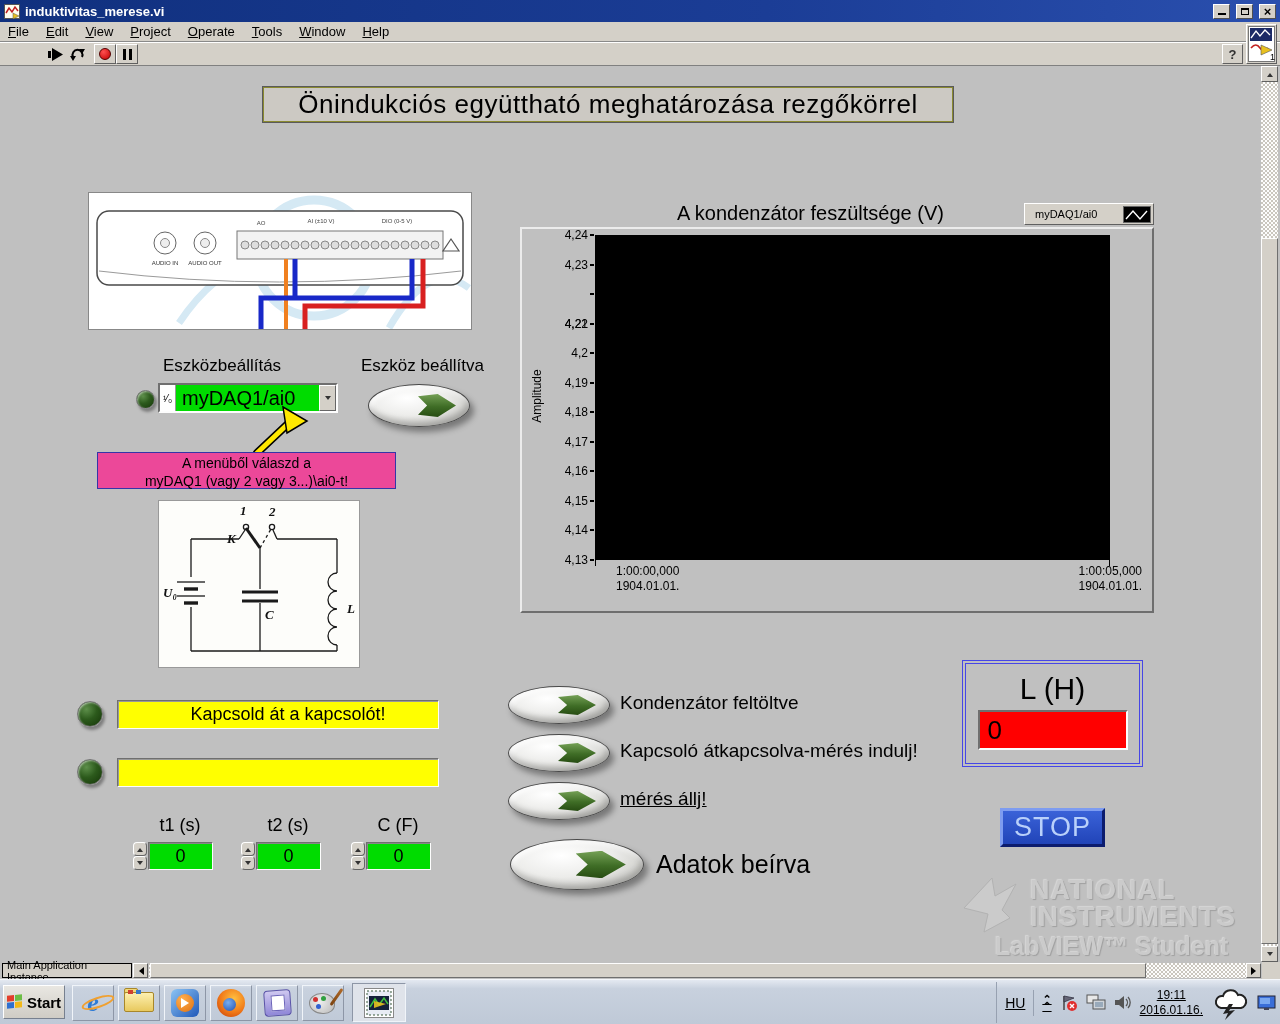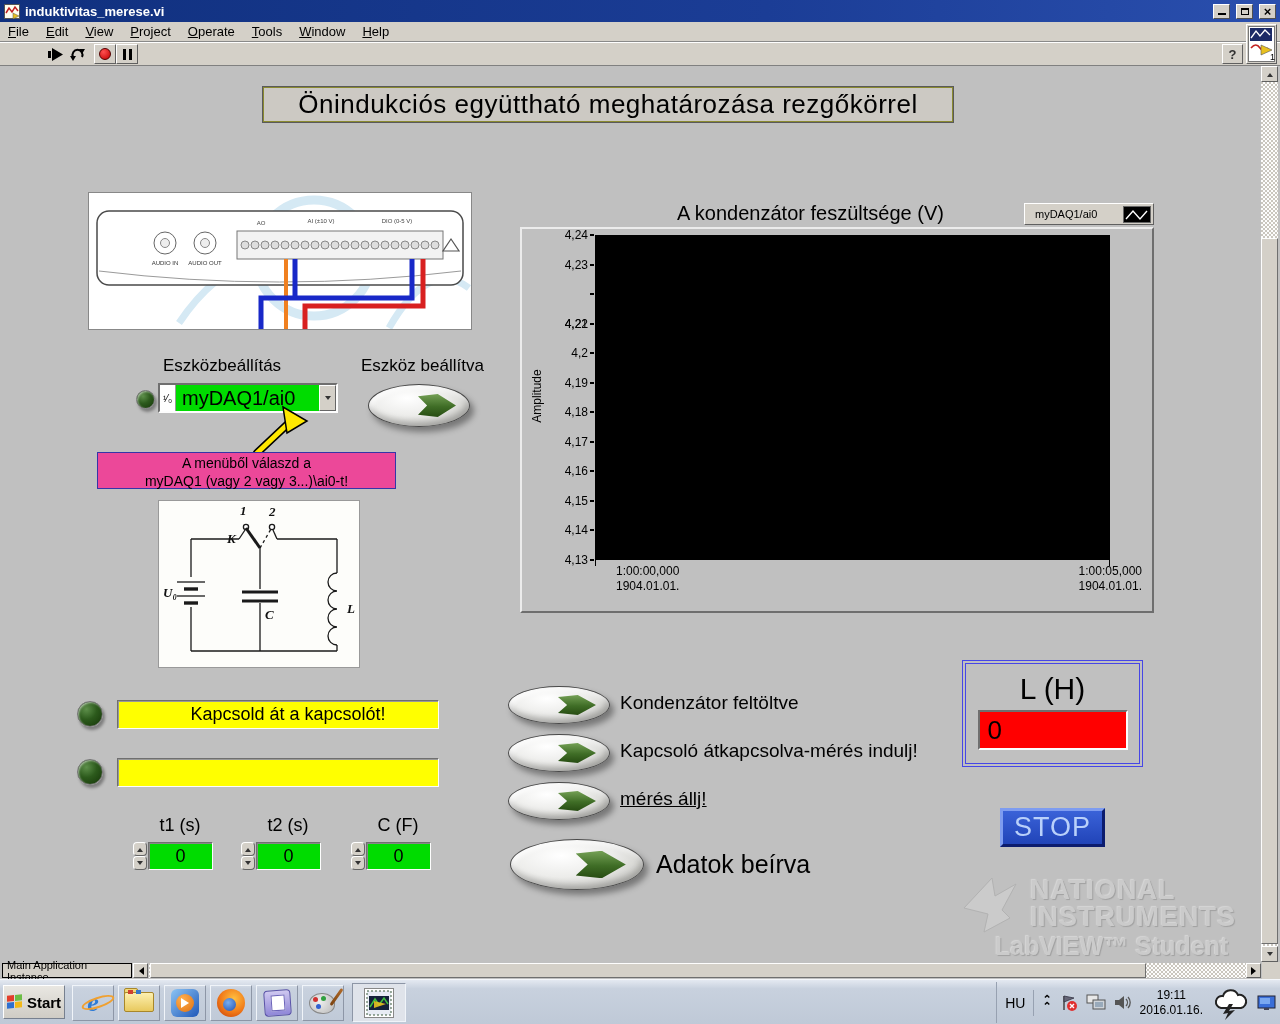--- a/index.html
+++ b/index.html
@@ -182,21 +182,21 @@
     border:1px solid; border-color:#fff #77808f #77808f #fff;
     display:flex; align-items:center; justify-content:center; gap:4px;
     font-weight:bold; font-size:15px;
   }
   .winflag { width:16px; height:14px; display:grid; grid-template-columns:7px 7px; grid-template-rows:6px 6px; gap:1px; transform:skewY(-6deg); }
   .winflag i:nth-child(1){background:#e33e2b;} .winflag i:nth-child(2){background:#6cbd45;}
   .winflag i:nth-child(3){background:#2f6fd0;} .winflag i:nth-child(4){background:#f2b818;}
   .ql { position:absolute; top:5px; width:42px; height:36px; display:flex; align-items:center; justify-content:center;
         border:1px solid; border-color:#f0f4f9 #8d96a6 #8d96a6 #f0f4f9; }
   .tray { position:absolute; right:0; top:2px; height:41px; display:flex; align-items:center; gap:8px; padding-right:4px;
-          border-left:1px solid #97a1b1; padding-left:8px; }
+          border-left:1px solid #97a1b1; padding-left:8px;text-decoration:underline; }
   .tray-time { font-size:12px; text-align:center; line-height:15px; }
 </style>
 </head>
 <body>
 
 <div class="abs titlebar">
   <svg width="16" height="15">
       <rect x="0.5" y="0.5" width="15" height="14" fill="#fffef0" stroke="#555"></rect>
       <polyline points="2,9 5,4 8,8 11,3 14,7" fill="none" stroke="#c02020" stroke-width="1.5"></polyline>
       <polygon points="9,9 15,12 9,15" fill="#e8c020" stroke="#555" stroke-width="0.5"></polygon>

